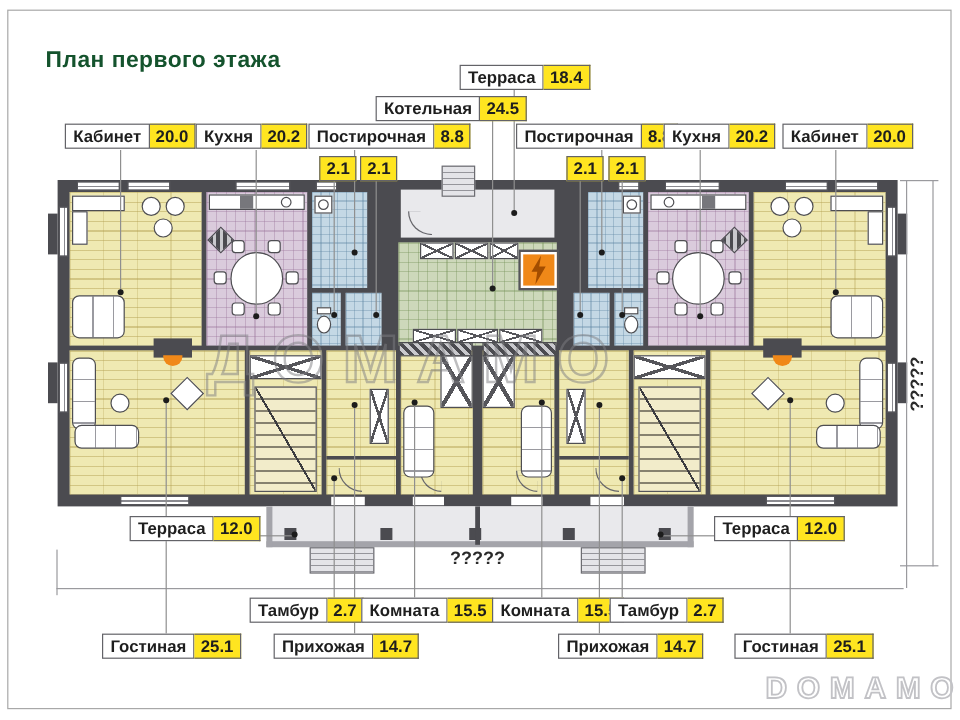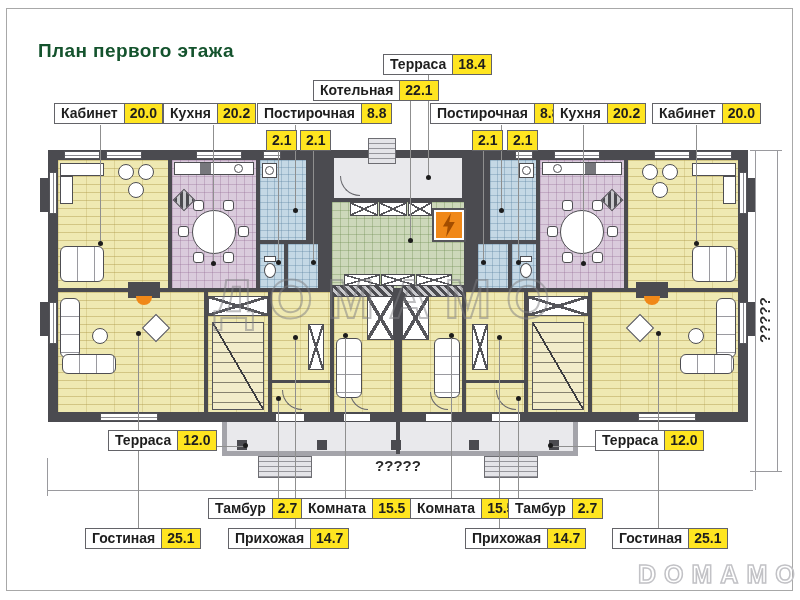--- a/index.html
+++ b/index.html
@@ -207,21 +207,21 @@
 <div class="abs sofa" style="left:716px;top:298px;width:20px;height:60px;z-index:3;"></div>
 <div class="abs sofah" style="left:680px;top:354px;width:54px;height:20px;z-index:3;"></div>
 <div class="abs circ" style="left:688px;top:328px;width:16px;height:16px;z-index:3;"></div>
 <div class="abs furn" style="left:630px;top:318px;width:20px;height:20px;transform:rotate(45deg);z-index:3;"></div>
 <div class="abs wall" style="left:636px;top:282px;width:32px;height:16px;z-index:3;"></div>
 <div class="abs" style="left:644px;top:296px;width:16px;height:9px;background:#f08818;border-radius:0 0 8px 8px;z-index:3;"></div>
 
 <div class="abs sofa" style="left:336px;top:338px;width:26px;height:60px;z-index:3;"></div>
 <div class="abs sofa" style="left:434px;top:338px;width:26px;height:60px;z-index:3;"></div>
 
-<div class="abs wm" style="left:172px;top:266px;font-size:56px;letter-spacing:15px;padding-left:42px;">ДОМАМО</div>
+<div class="abs wm" style="left:172px;top:266px;font-size:56px;letter-spacing:15px;">ДОМАМО</div>
 <div class="abs logo" style="left:638px;top:560px;font-size:25px;letter-spacing:8px;">DOMAMO</div>
 
 <div class="abs dim" style="left:47px;top:490px;width:706px;height:1px;"></div>
 <div class="abs dim" style="left:47px;top:458px;width:1px;height:38px;"></div>
 <div class="abs dim" style="left:755px;top:150px;width:1px;height:340px;"></div>
 <div class="abs dim" style="left:777px;top:150px;width:1px;height:322px;"></div>
 <div class="abs dim" style="left:750px;top:150px;width:32px;height:1px;"></div>
 <div class="abs dim" style="left:750px;top:471px;width:32px;height:1px;"></div>
 <div class="abs dimtxt" style="left:360px;top:457px;width:76px;">?????</div>
 <div class="abs dimtxt vtxt" style="left:756px;top:285px;height:70px;">?????</div>
@@ -271,21 +271,21 @@
 <div class="abs dot" style="left:497px;top:335px;"></div>
 <div class="abs dot" style="left:449px;top:333px;"></div>
 <div class="abs dot" style="left:656px;top:331px;"></div>
 
 <div class="abs lbl" style="left:383px;top:54px;">
   <span class="name">Терраса</span>
     <span class="val" style="background: rgb(255, 229, 32);">18.4</span>
 </div>
 <div class="abs lbl" style="left:313px;top:80px;">
   <span class="name">Котельная</span>
-    <span class="val" style="background: rgb(255, 229, 32);">22.1</span>
+    <span class="val" style="background: rgb(255, 229, 32);">24.5</span>
 </div>
 <div class="abs lbl" style="left:54px;top:103px;">
   <span class="name">Кабинет</span>
     <span class="val" style="background: rgb(255, 229, 32);">20.0</span>
 </div>
 <div class="abs lbl" style="left:163px;top:103px;">
   <span class="name">Кухня</span>
     <span class="val" style="background: rgb(255, 229, 32);">20.2</span>
 </div>
 <div class="abs lbl" style="left:257px;top:103px;">

